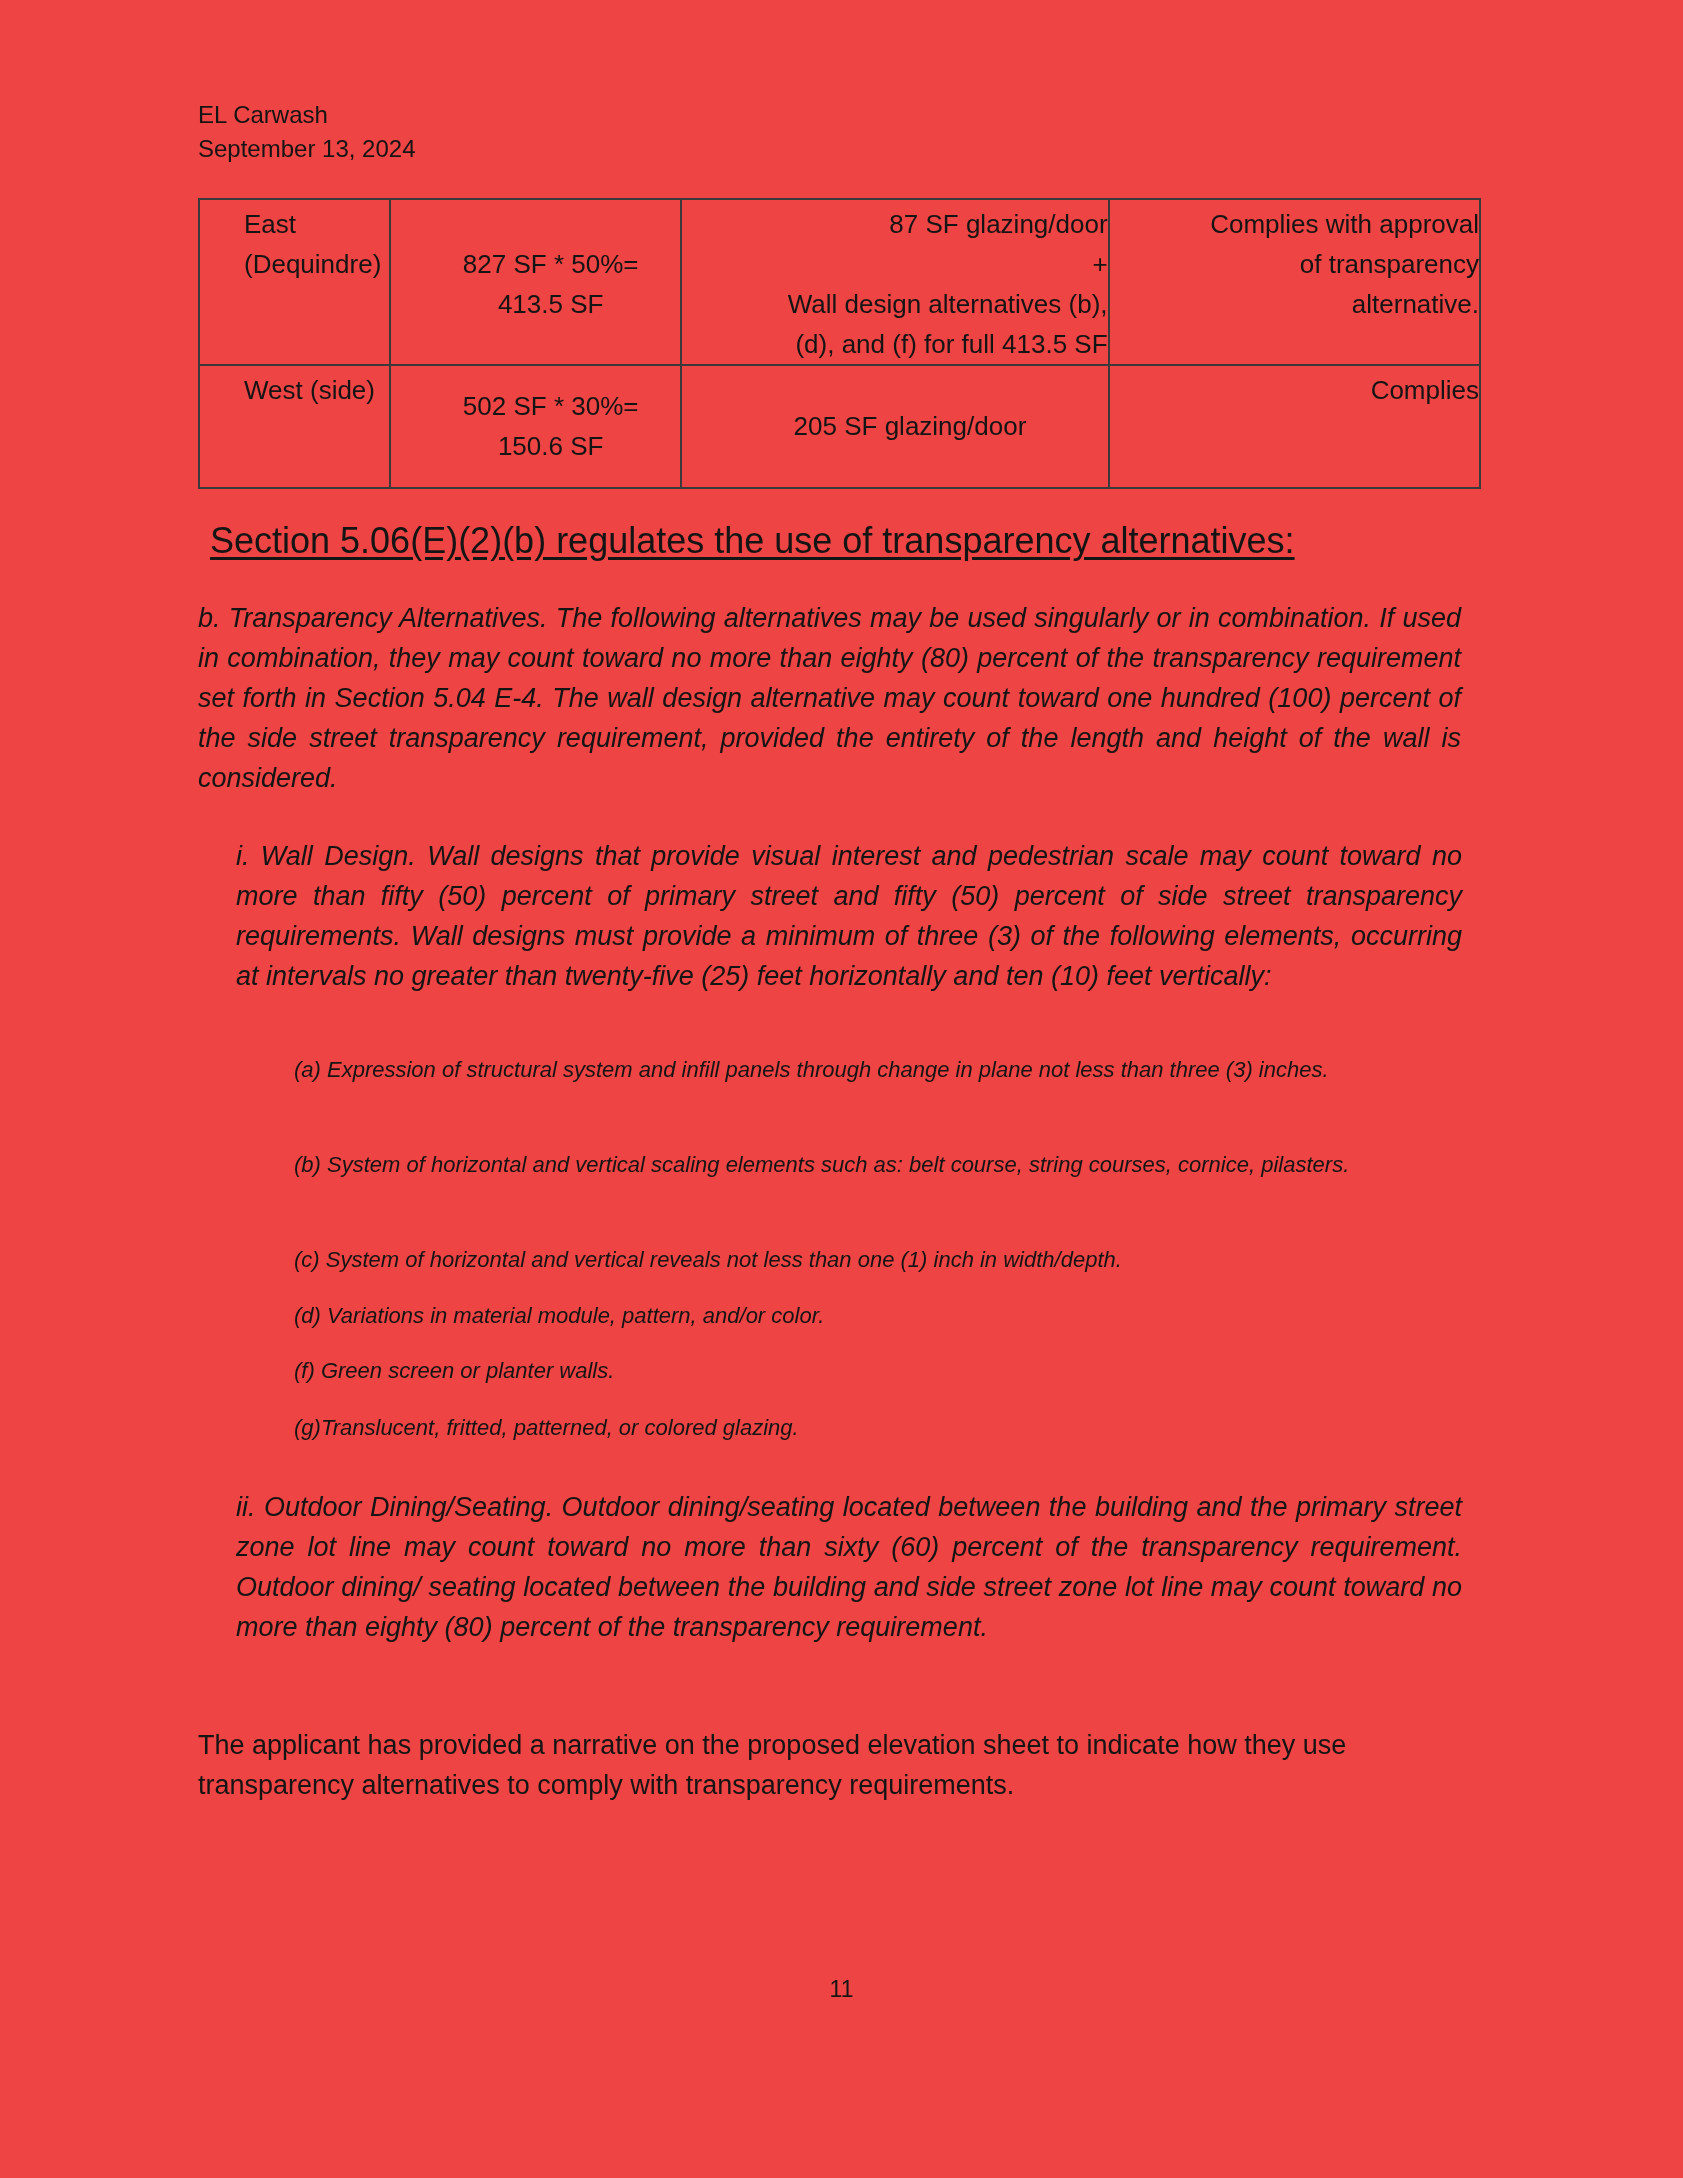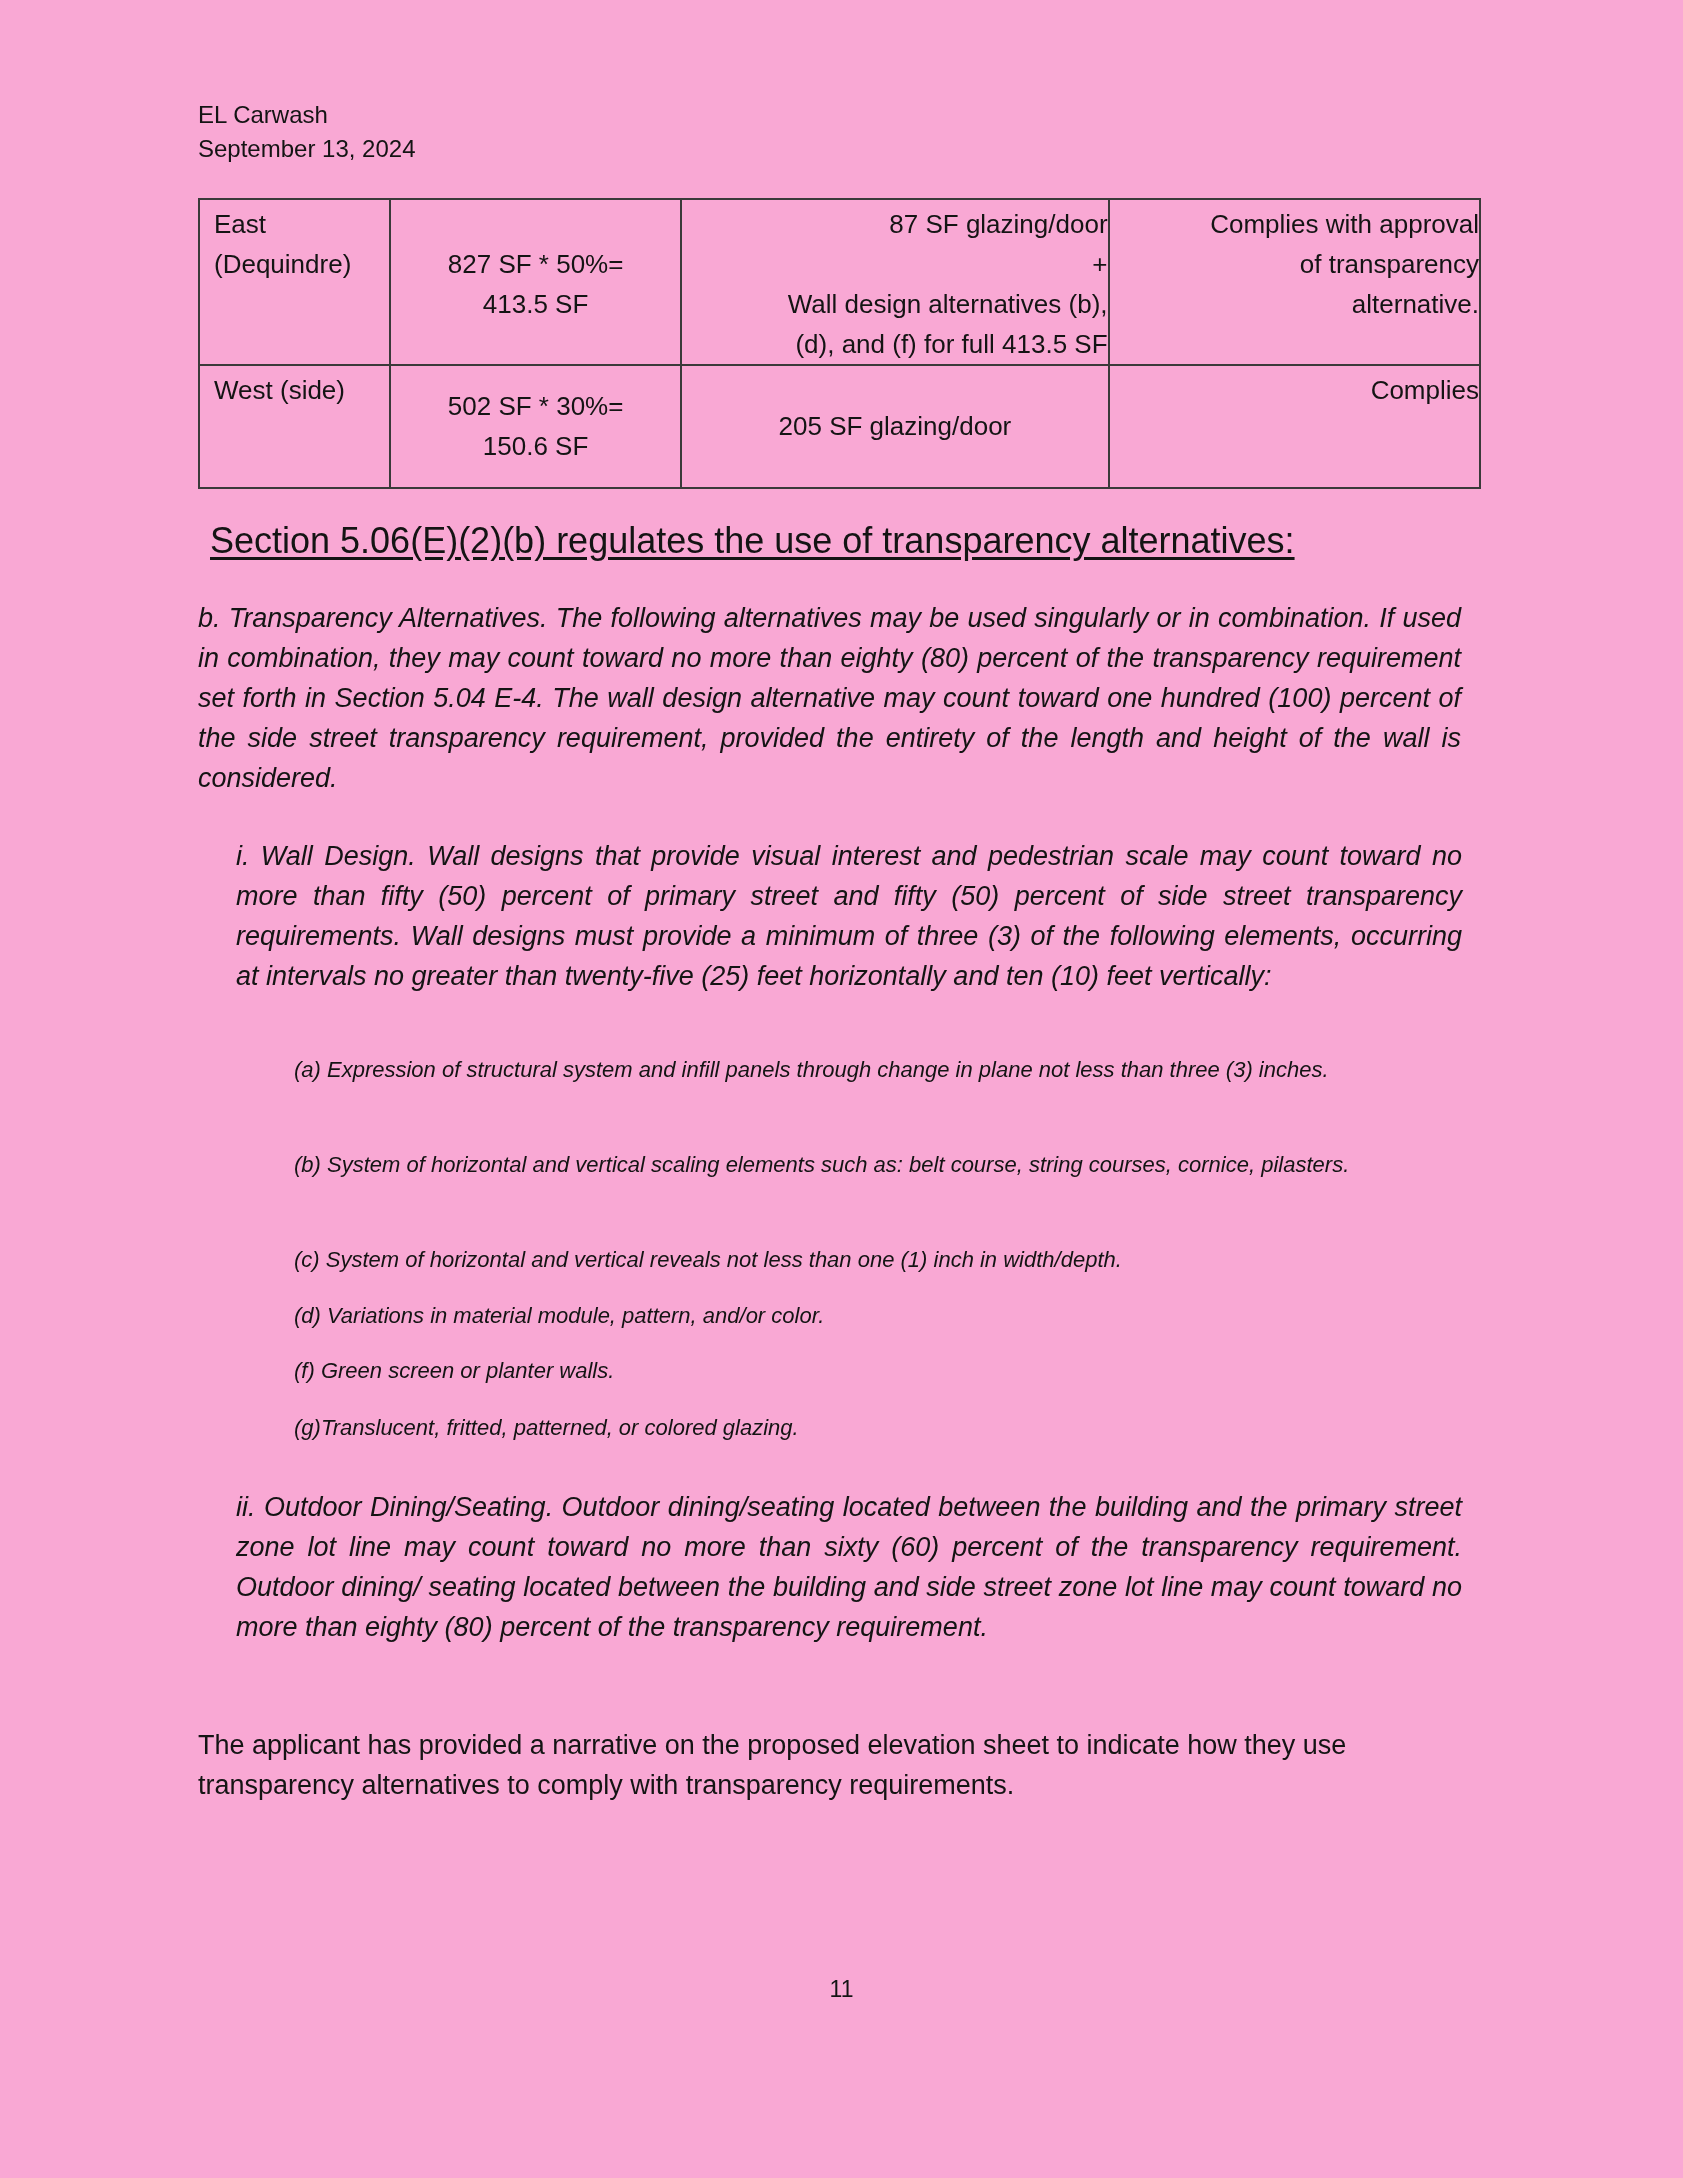--- a/index.html
+++ b/index.html
@@ -1,21 +1,21 @@
 <!DOCTYPE html>
 <html><head>
 <meta charset="utf-8">
 <style>
   html, body { margin: 0; padding: 0; background: #ffffff; }
   body {
     width: 1683px; height: 2178px; position: relative; overflow: hidden;
     font-family: "Liberation Sans", "DejaVu Sans", sans-serif;
     color: #111111;
   }
-  .page { position: absolute; left: 0; top: 0; width: 1683px; height: 2178px; background: #f9a8d4; }
+  .page { position: absolute; left: 0; top: 0; width: 1683px; height: 2178px; background: #ef4444; }
 
   .hdr { position: absolute; left: 198px; font-size: 24px; line-height: 32px; color: #141414; }
   .hdr.l1 { top: 99px; }
   .hdr.l2 { top: 133px; }
 
   table.tx {
     position: absolute; left: 198px; top: 198px;
     width: 1283px; border-collapse: collapse;
     font-size: 26px; line-height: 40px; color: #141414;
   }
@@ -26,21 +26,21 @@
   table.tx col.c4 { width: 372px; }
   table.tx tr.r1 { height: 162px; }
   table.tx tr.r2 { height: 123px; }
   .cell-l { padding: 4px 0 0 14px !important; text-align: left; }
   .cell-c { text-align: center; }
   .r1 .cell-mid { padding-top: 44px !important; }
   .r1 .cell-top { padding-top: 4px !important; text-align: right; }
   .r2 .cell-mid { padding-top: 20px !important; }
   .r2 .cell-mid1 { padding-top: 40px !important; }
   .r2 .cell-top { padding-top: 4px !important; text-align: right; }
-  .line { display: block; }
+  .line { display: block; margin-left: 30px; }
 
   .sec-head {
     position: absolute; left: 198px; top: 523px;
     font-size: 36px; line-height: 36px; text-decoration: underline;
     text-underline-offset: 4px; color: #141414; margin-left: 12px;
   }
 
   .para {
     position: absolute; font-size: 27px; line-height: 40px;
     text-align: justify; font-style: italic; color: #141414;

